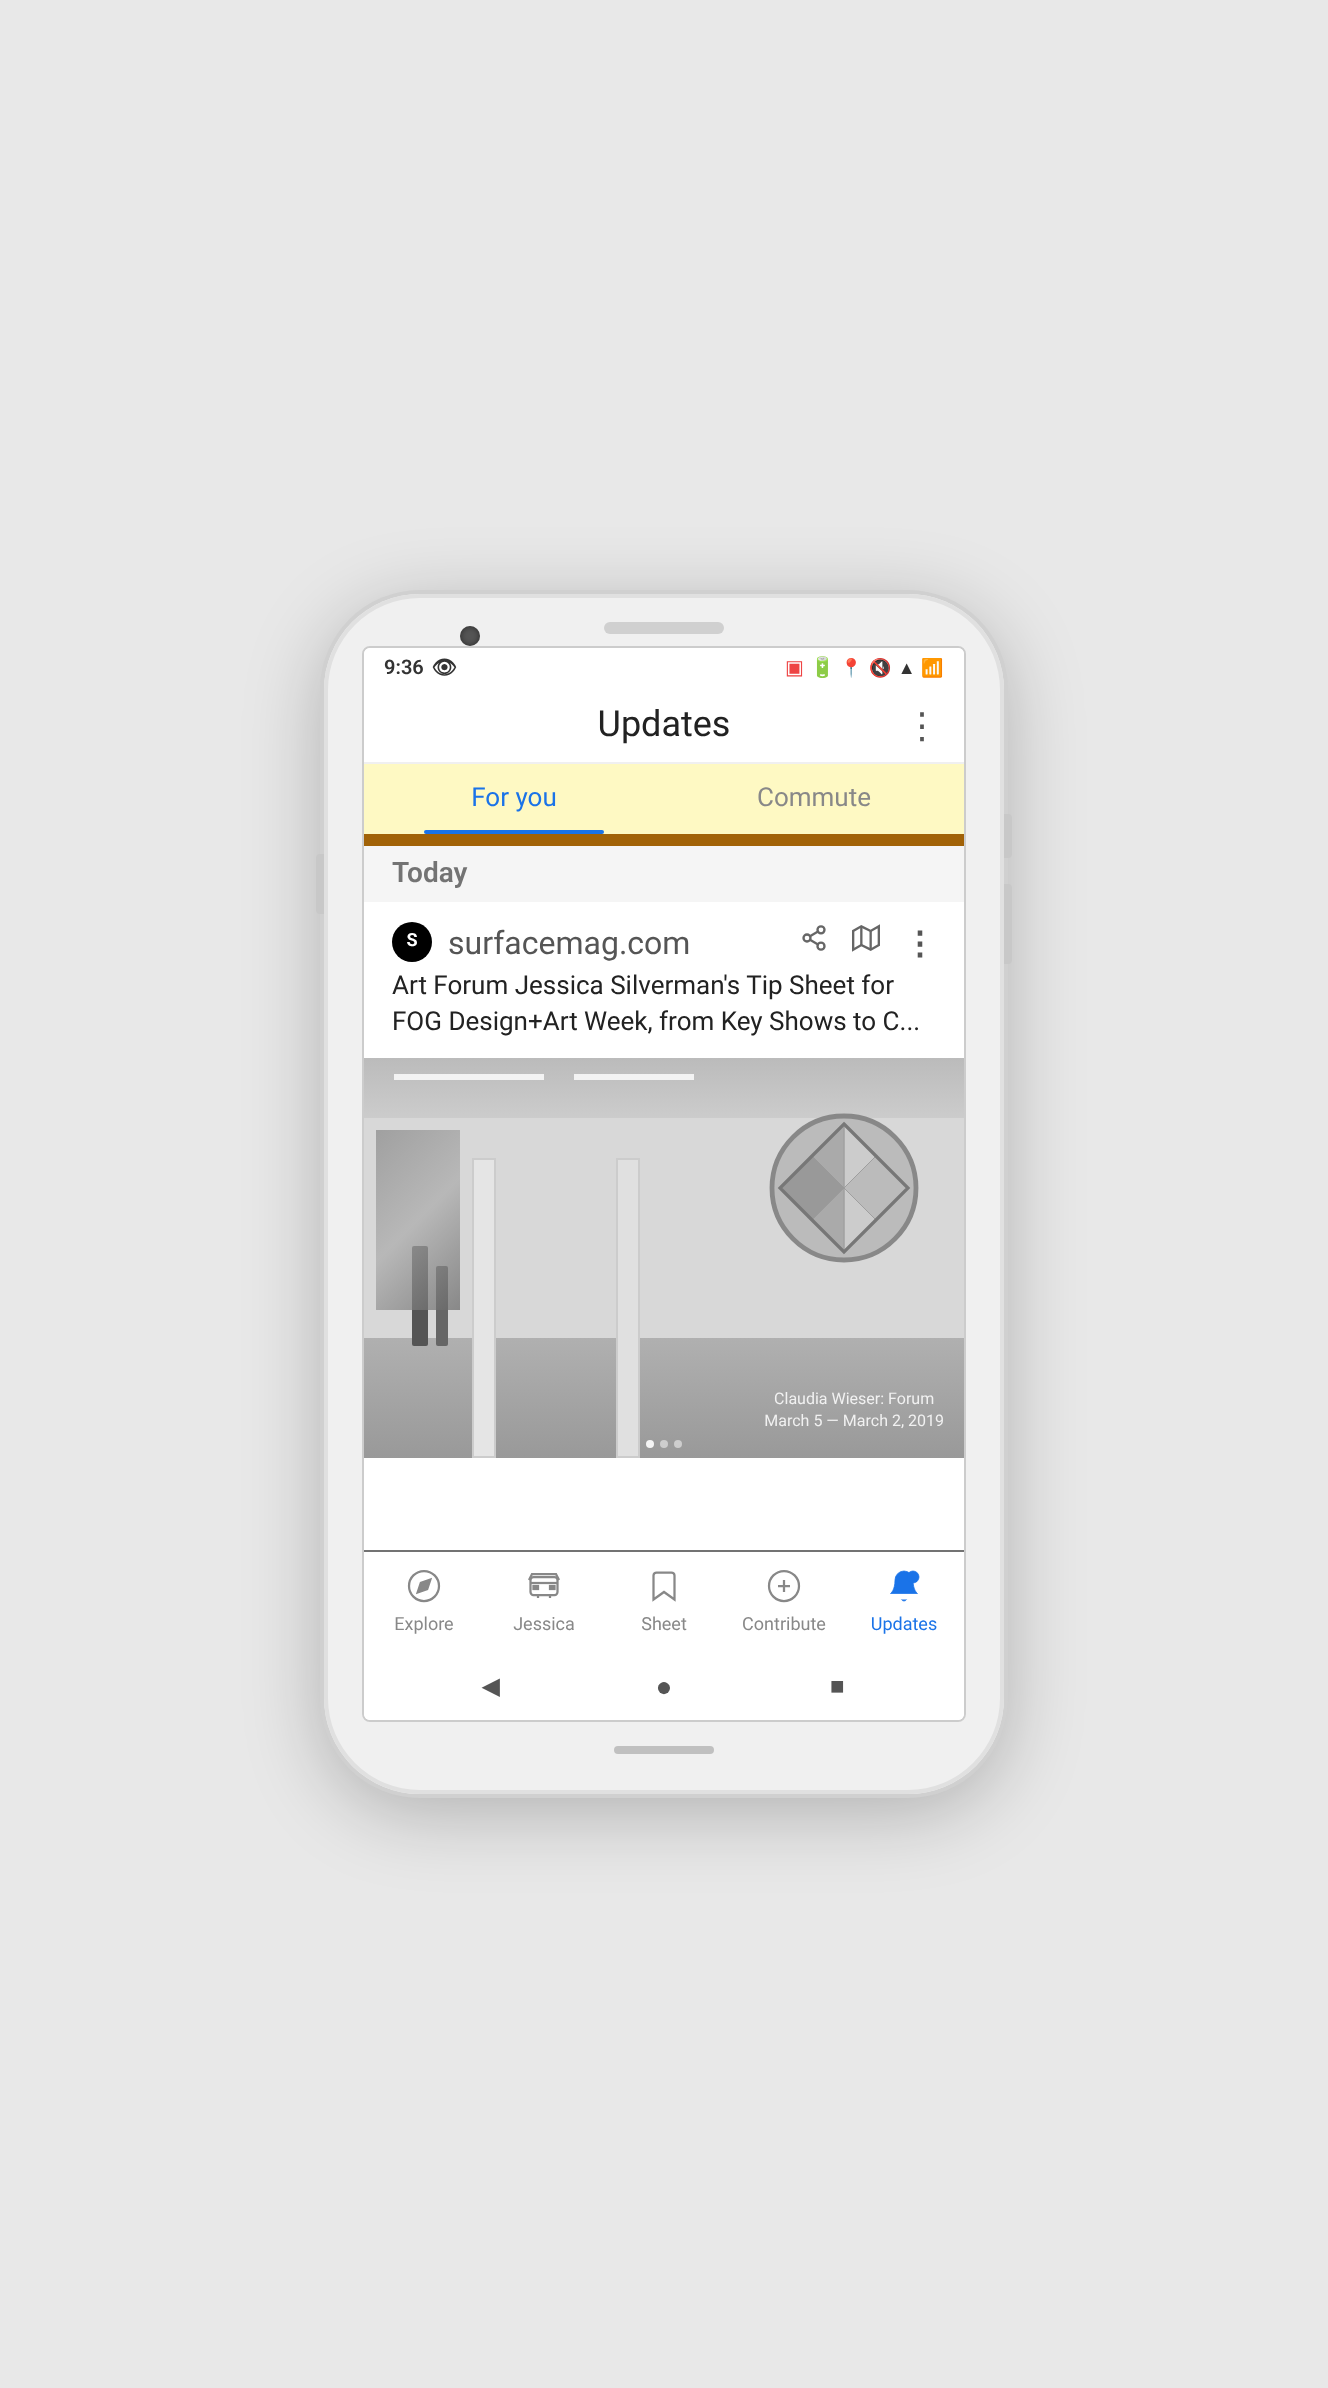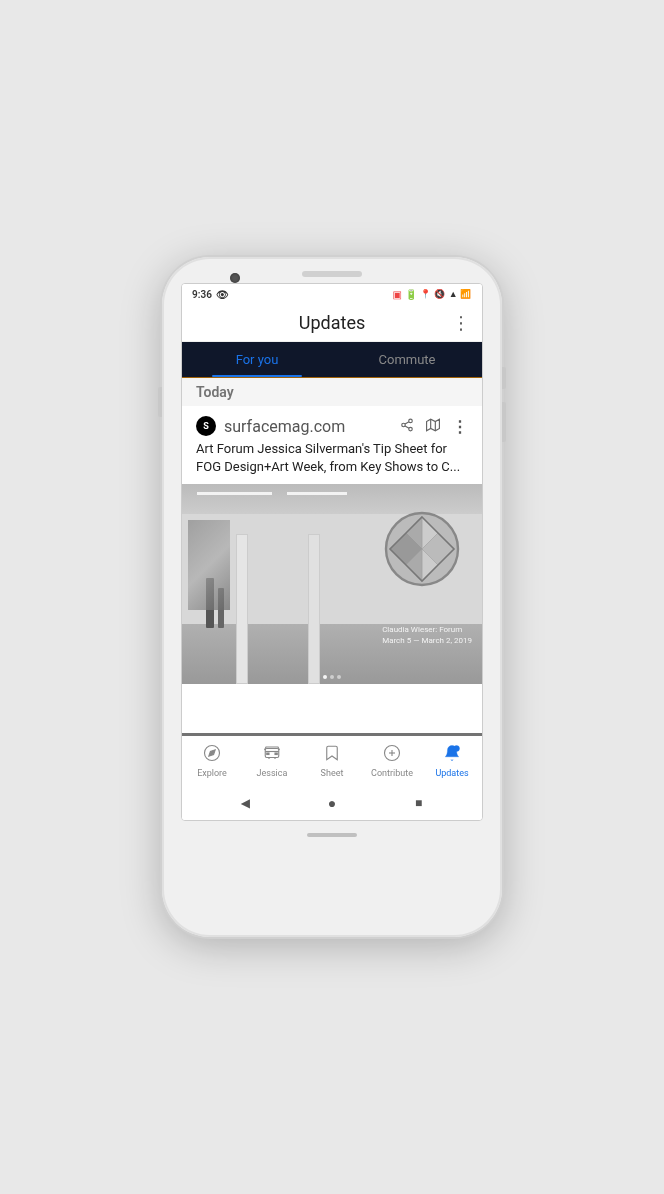--- a/index.html
+++ b/index.html
@@ -8,21 +8,21 @@
       background: #e8e8e8;
       display: flex;
       justify-content: center;
       align-items: center;
       min-height: 100vh;
       font-family: 'Roboto', Arial, sans-serif;
     }
 
     .phone-outer {
       width: 340px;
-      height: 680px;
+      height: 600px;
       background: #f0f0f0;
       border-radius: 48px;
       box-shadow:
         0 0 0 2px #d0d0d0,
         0 8px 40px rgba(0,0,0,0.25),
         inset 0 0 0 2px #e0e0e0;
       position: relative;
       display: flex;
       flex-direction: column;
       align-items: center;
@@ -145,22 +145,22 @@
       position: absolute;
       right: 12px;
       font-size: 18px;
       color: #555;
       cursor: pointer;
     }
 
     
     .tabs {
       display: flex;
-      border-bottom: 1px solid #a16207;
-      background: #0f172a;
+      border-bottom: 6px solid #a16207;
+      background: #fef9c3;
     }
 
     .tab {
       flex: 1;
       text-align: center;
       padding: 10px 0;
       font-size: 13px;
       color: #888;
       cursor: pointer;
       position: relative;
@@ -287,25 +287,25 @@
     }
 
     .diamond-art svg {
       width: 100%;
       height: 100%;
     }
 
     
     .image-caption {
       position: absolute;
-      bottom: 38px;
+      bottom: 13px;
       right: 10px;
       color: rgba(255,255,255,0.85);
       font-size: 8px;
-      text-align: left;
+      text-align: center;
       line-height: 1.4;
     }
 
     
     .image-dots {
       position: absolute;
       bottom: 5px;
       left: 50%;
       transform: translateX(-50%);
       display: flex;
@@ -320,21 +320,21 @@
     }
 
     .dot.active {
       background: rgba(255,255,255,0.9);
     }
 
     
     .bottom-nav {
       display: flex;
       background: #fff;
-      border-top: 3px solid #737373;
+      border-top: 1px solid #737373;
       padding: 6px 0;
       margin-top: auto;
     }
 
     .nav-item {
       flex: 1;
       display: flex;
       flex-direction: column;
       align-items: center;
       gap: 2px;

